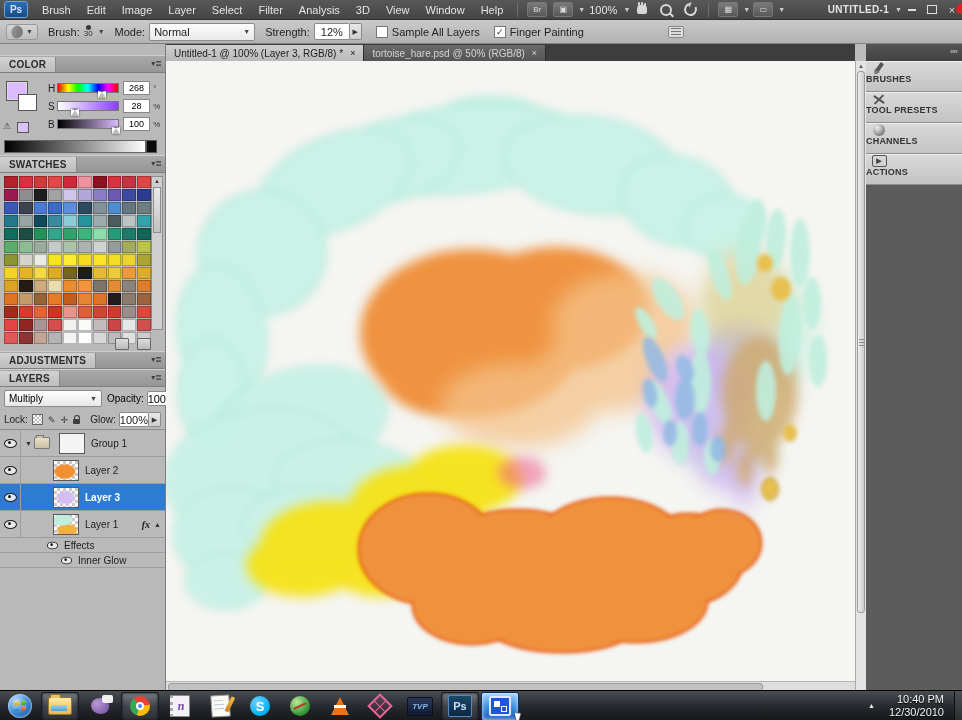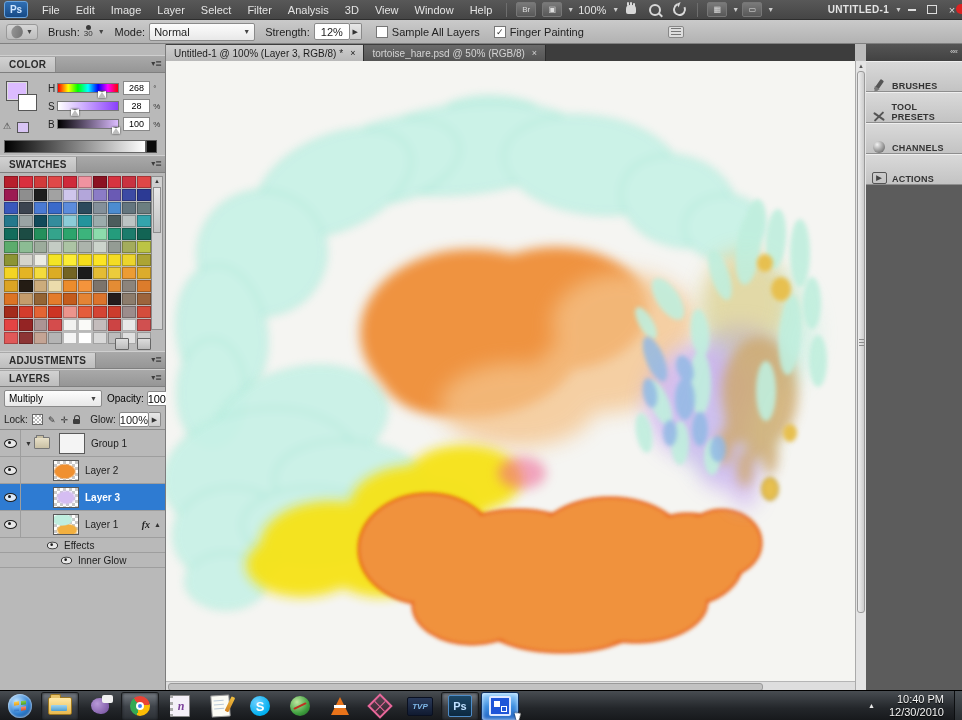--- a/index.html
+++ b/index.html
@@ -146,21 +146,21 @@
   .vscroll .ar{height:10px;text-align:center;font-size:6px;color:#555;line-height:10px;}
   .vscroll .th{margin:0 1px;height:540px;background:linear-gradient(90deg,#efefef,#cccccc);border:1px solid #9a9a9a;border-radius:3px;
     display:flex;align-items:center;justify-content:center;flex-direction:column;gap:2px;}
   .vscroll .th i{display:block;width:5px;height:1px;background:#8a8a8a;}
 
   
   .dock{position:absolute;left:866px;top:44px;width:96px;height:646px;background:#5c5c5c;}
   .dock-top{height:17px;background:linear-gradient(#555,#424242);color:#cfcfcf;font-size:8px;text-align:right;
     padding:3px 5px 0 0;box-sizing:border-box;letter-spacing:-1px;}
   .dockbtn{height:29px;background:linear-gradient(#d9d9d9,#c3c3c3);border-bottom:1px solid #8e8e8e;border-top:1px solid #efefef;
-    display:flex;align-items:flex-end;font-size:9px;font-weight:bold;color:#333;letter-spacing:.2px;}
+    display:flex;align-items:flex-start;font-size:9px;font-weight:bold;color:#333;letter-spacing:.2px;flex-direction:column;}
   .dockbtn .ic{width:26px;display:flex;align-items:center;justify-content:center;}
   .brush-ic{width:4px;height:12px;background:#555;transform:rotate(35deg);position:relative;border-radius:1px;}
   .brush-ic::after{content:"";position:absolute;bottom:-5px;left:-1px;border:3px solid transparent;border-top:5px solid #777;}
   .tools-ic{position:relative;width:14px;height:12px;}
   .tools-ic::before,.tools-ic::after{content:"";position:absolute;left:6px;top:0;width:2px;height:13px;background:#555;border-radius:1px;}
   .tools-ic::before{transform:rotate(45deg);}
   .tools-ic::after{transform:rotate(-55deg);}
   .actions-ic{width:13px;height:10px;border:1px solid #555;border-radius:2px;display:flex;align-items:center;justify-content:center;
     font-size:7px;color:#444;line-height:10px;}
   .channels-ic{width:12px;height:12px;border-radius:50%;background:radial-gradient(circle at 35% 30%,#f2f2f2,#9a9a9a 55%,#4e4e4e);}
@@ -222,21 +222,21 @@
   .show-desktop{width:7px;height:30px;background:linear-gradient(#4a5055,#2a2e32);border-left:1px solid #0c0e10;}
 </style>
 </head>
 <body>
 
 <div class="screen">
 
   <div class="appbar">
     <div class="ps-logo">Ps</div>
     <div class="menus">
-        <span class="menu-item">File</span>
+        <span class="menu-item">Brush</span>
         <span class="menu-item">Edit</span>
         <span class="menu-item">Image</span>
         <span class="menu-item">Layer</span>
         <span class="menu-item">Select</span>
         <span class="menu-item">Filter</span>
         <span class="menu-item">Analysis</span>
         <span class="menu-item">3D</span>
         <span class="menu-item">View</span>
         <span class="menu-item">Window</span>
         <span class="menu-item">Help</span>

